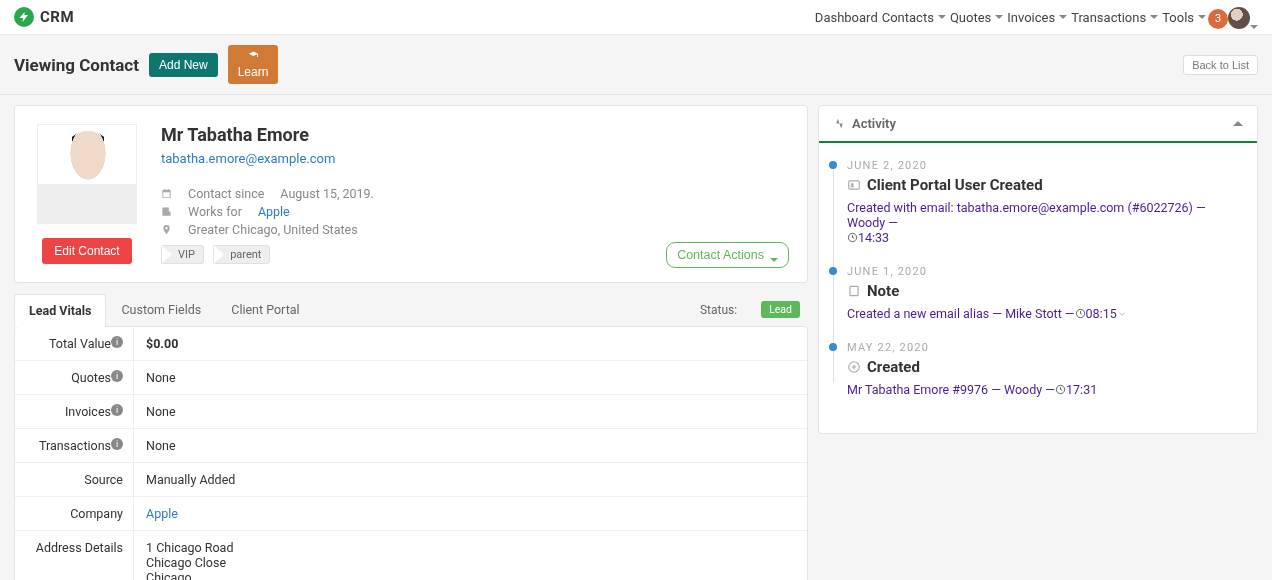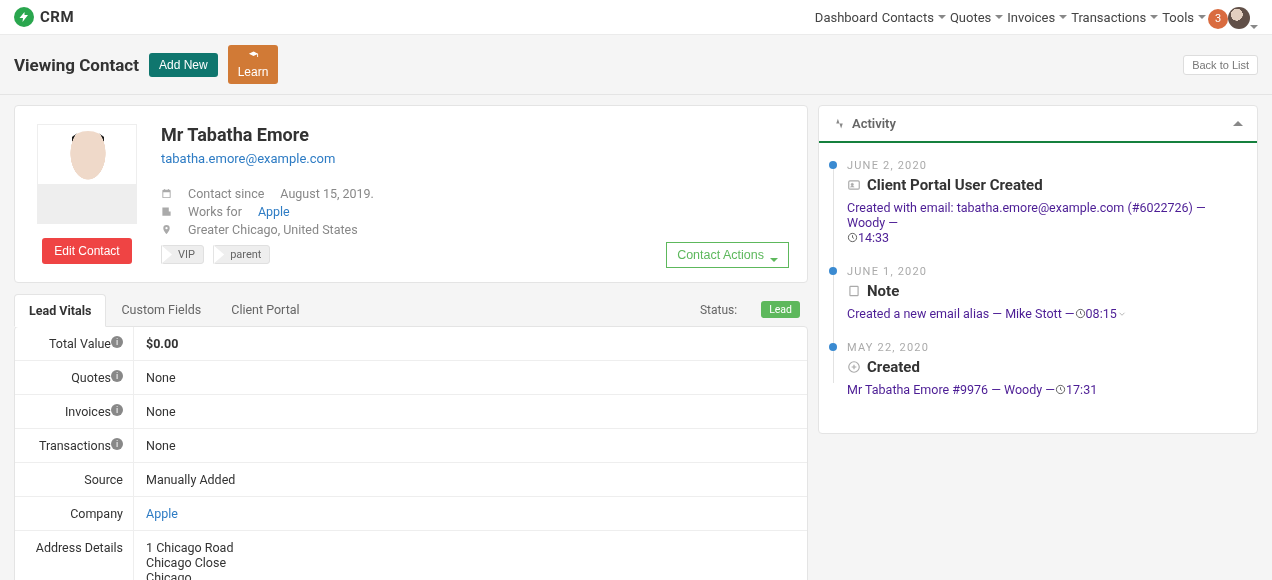--- a/index.html
+++ b/index.html
@@ -37,21 +37,21 @@
 
 .profile-main { flex: 1; }
 .profile-main h2 { font-size: 18px; font-weight: 700; margin-bottom: 6px; }
 .profile-main .email { color:#2e7cc4; font-size:13px; display:block; margin-bottom: 20px; }
 .meta-line { color:#888; font-size:12.5px; display:flex; align-items:center; gap:16px; margin: 3px 0; }
 .meta-line svg { width:11px; height:11px; fill:#aaa; }
 .tags { margin-top: 8px; }
 .tag { display:inline-flex; align-items:center; background:#eee; border:1px solid #e0e0e0; color:#666; font-size:11px; border-radius:3px; padding:2px 8px 2px 16px; margin-right:6px; position:relative; }
 .tag::before { content:""; position:absolute; left:-1px; top:-1px; bottom:-1px; width:10px; background:#fff; clip-path: polygon(0 0, 100% 50%, 0 100%); border-left:1px solid #e0e0e0;}
 .contact-actions { position:absolute; right:18px; bottom:14px; }
-.btn-outline { background:#fff; border:1px solid #5db85c; color:#5db85c; border-radius:0; padding:5px 10px; font-size:12.5px; cursor:pointer; display:inline-flex; align-items:flex-end; gap:6px; }
+.btn-outline { background:#fff; border:1px solid #5db85c; color:#5db85c; border-radius:9px; padding:5px 10px; font-size:12.5px; cursor:pointer; display:inline-flex; align-items:flex-end; gap:6px; }
 .btn-outline .caret { border-top-color:#5db85c; }
 
 .tabs { display:flex; align-items:center; margin-top:10px; }
 .tab { padding:8px 14px; font-size:12.5px; color:#666; border:1px solid transparent; cursor:pointer; }
 .tab.active { background:#fff; border:1px solid #e4e4e4; border-bottom-color:#fff; border-radius:4px 4px 0 0; font-weight:700; color:#333; margin-bottom:-1px; position:relative; z-index:2; }
 .tab-bar-right { margin-left:auto; display:flex; align-items:center; gap:24px; padding-right:8px; }
 .pill { background:#5db85c; color:#fff; font-size:10.5px; padding:2px 8px; border-radius:3px; }
 .status-label { color:#666; font-size:12px; }
 
 .vitals { background:#fff; border:1px solid #e4e4e4; border-radius:4px; margin-top:0; }

